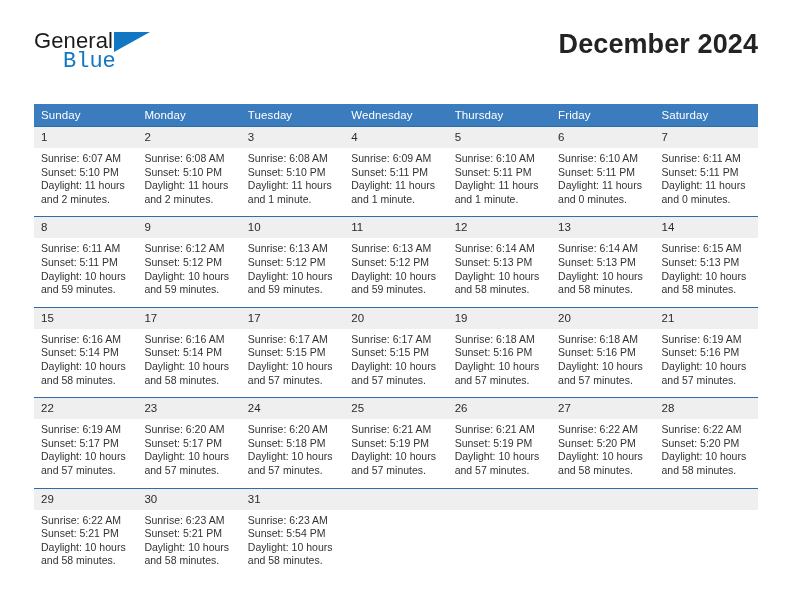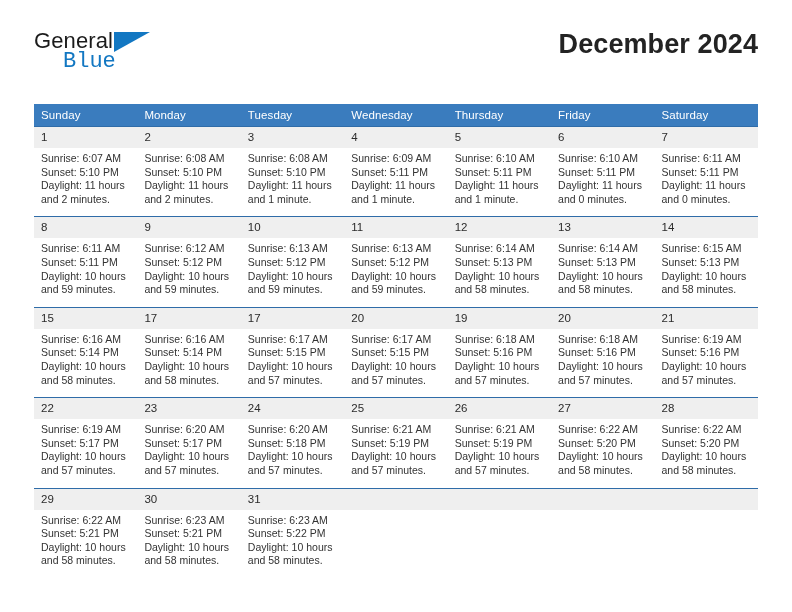--- a/index.html
+++ b/index.html
@@ -452,21 +452,21 @@
               <div>Sunrise: 6:23 AM</div>
               <div>Sunset: 5:21 PM</div>
               <div>Daylight: 10 hours</div>
               <div>and 58 minutes.</div>
             </div>
           </td>
           <td>
             <div class="daynum">31</div>
             <div class="details">
               <div>Sunrise: 6:23 AM</div>
-              <div>Sunset: 5:22 PM</div>
+              <div>Sunset: 5:54 PM</div>
               <div>Daylight: 10 hours</div>
               <div>and 58 minutes.</div>
             </div>
           </td>
           <td>
             <div class="daynum empty"></div>
             <div class="details empty">
               <div></div>
               <div></div>
               <div></div>

